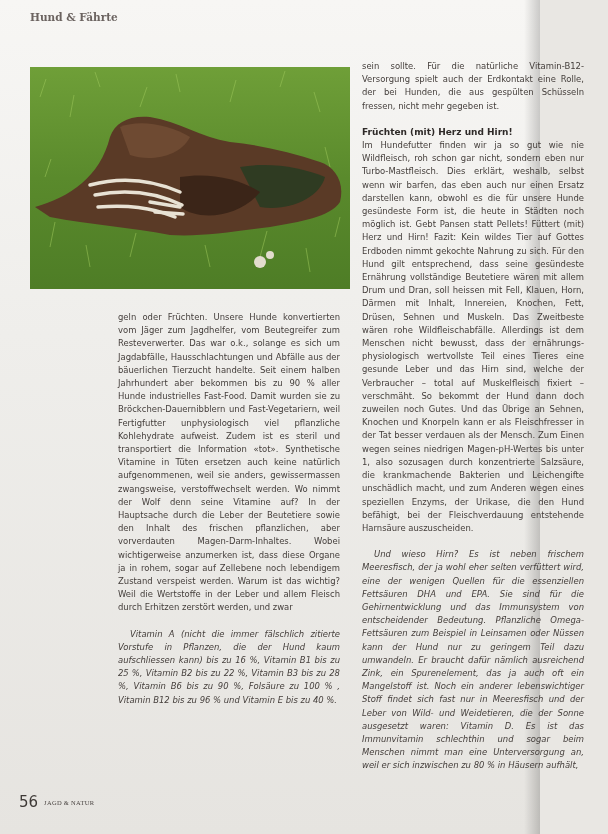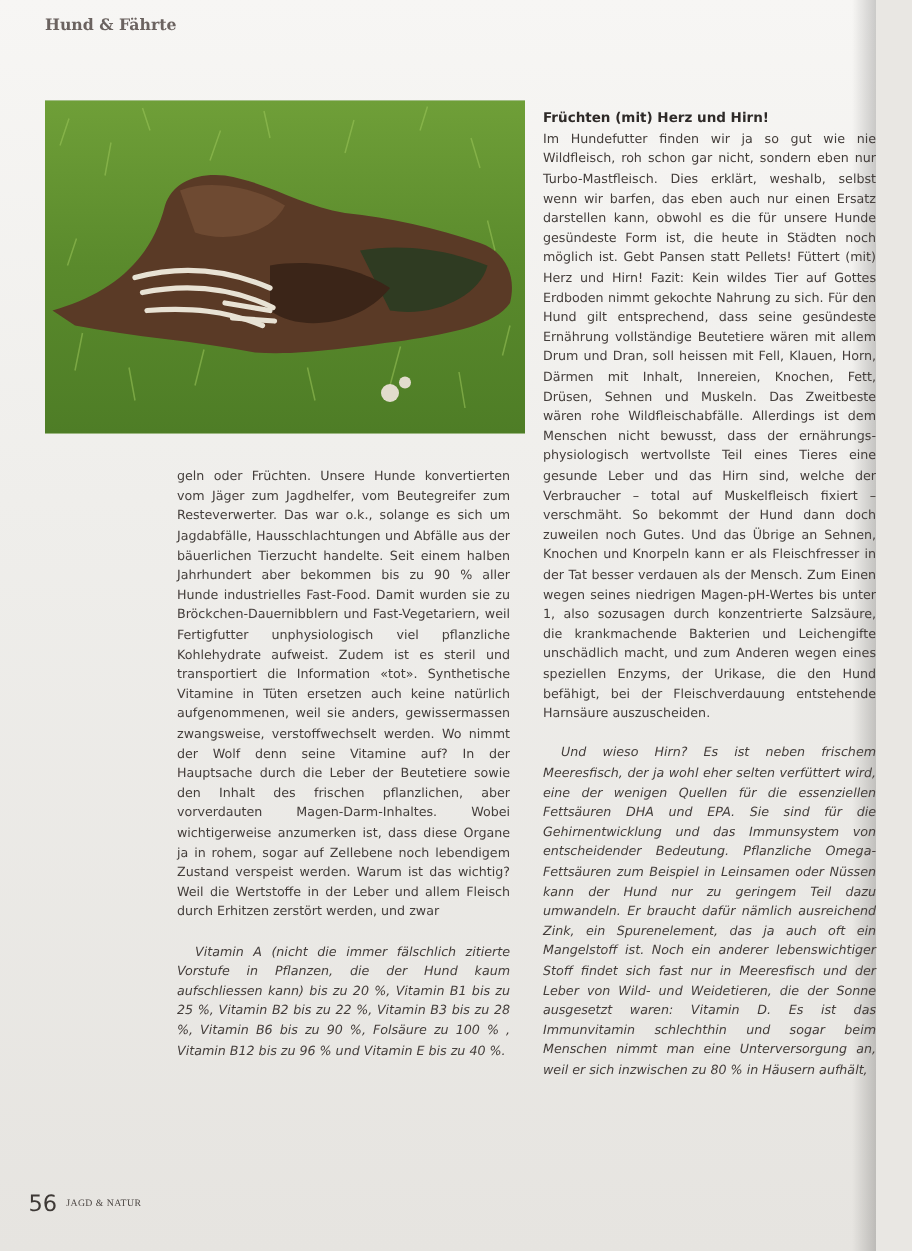--- a/index.html
+++ b/index.html
@@ -1,17 +1,17 @@
 <!DOCTYPE html>
 <html><head>
 <meta charset="utf-8">
 <style>
   html,body{margin:0;padding:0;}
   body{width:608px;height:834px;background:#e9e7e3;font-family:"DejaVu Sans",sans-serif;color:#3a3532;overflow:hidden;}
-  .page{position:relative;width:584px;height:834px;background:linear-gradient(180deg,#f7f6f4 0%,#efeeeb 40%,#e6e4e0 100%);}
+  .page{position:relative;width:540px;height:834px;background:linear-gradient(180deg,#f7f6f4 0%,#efeeeb 40%,#e6e4e0 100%);}
   .spine{position:absolute;right:0;top:0;width:16px;height:834px;background:linear-gradient(90deg,rgba(0,0,0,0) 0%,rgba(0,0,0,0.18) 100%);}
   .header{position:absolute;left:30px;top:11px;font-family:"DejaVu Serif",serif;font-weight:bold;font-size:10.5px;color:#6b6360;}
   .photo{position:absolute;left:30px;top:67px;width:320px;height:222px;background:#5d8e2e;overflow:hidden;}
   .photo svg{display:block;}
   .caption{position:absolute;left:34px;top:312px;width:90px;font-size:8.6px;line-height:13.2px;font-weight:bold;color:#4f4845;}
   .col{position:absolute;font-size:8.45px;line-height:13.2px;color:#433d3a;text-align:justify;}
   .col p{margin:0;}
   .col p.indent{text-indent:12px;font-style:italic;}
   .col .gap{height:13px;}
   .colA{left:118px;top:311px;width:222px;}
@@ -54,25 +54,26 @@
       </g>
       <circle cx="230" cy="195" r="6" fill="#e2dccd"></circle>
       <circle cx="240" cy="188" r="4" fill="#e2dccd"></circle>
     </svg>
   </div>
 
 
   <div class="col colA">
     <p>geln oder Früchten. Unsere Hunde konvertierten vom Jäger zum Jagdhelfer, vom Beutegreifer zum Resteverwerter. Das war o.k., solange es sich um Jagdabfälle, Hausschlachtungen und Abfälle aus der bäuerlichen Tierzucht handelte. Seit einem halben Jahrhundert aber bekommen bis zu 90 % aller Hunde industrielles Fast-Food. Damit wurden sie zu Bröckchen-Dauernibblern und Fast-Vegetariern, weil Fertigfutter unphysiologisch viel pflanzliche Kohlehydrate aufweist. Zudem ist es steril und transportiert die Information «tot». Synthetische Vitamine in Tüten ersetzen auch keine natürlich aufgenommenen, weil sie anders, gewissermassen zwangsweise, verstoffwechselt werden. Wo nimmt der Wolf denn seine Vitamine auf? In der Hauptsache durch die Leber der Beutetiere sowie den Inhalt des frischen pflanzlichen, aber vorverdauten Magen-Darm-Inhaltes. Wobei wichtigerweise anzumerken ist, dass diese Organe ja in rohem, sogar auf Zellebene noch lebendigem Zustand verspeist werden. Warum ist das wichtig? Weil die Wertstoffe in der Leber und allem Fleisch durch Erhitzen zerstört werden, und zwar</p>
     <div class="gap"></div>
-    <p class="indent">Vitamin A (nicht die immer fälschlich zitierte Vorstufe in Pflanzen, die der Hund kaum aufschliessen kann) bis zu 20 %, Vitamin B1 bis zu 25 %, Vitamin B2 bis zu 22 %, Vitamin B3 bis zu 28 %, Vitamin B6 bis zu 90 %, Folsäure zu 100 % , Vitamin B12 bis zu 96 % und Vitamin E bis zu 40 %.</p>
+    <p class="indent">Vitamin A (nicht die immer fälschlich zitierte Vorstufe in Pflanzen, die der Hund kaum aufschliessen kann) bis zu 16 %, Vitamin B1 bis zu 25 %, Vitamin B2 bis zu 22 %, Vitamin B3 bis zu 28 %, Vitamin B6 bis zu 90 %, Folsäure zu 100 % , Vitamin B12 bis zu 96 % und Vitamin E bis zu 40 %.</p>
     <div class="gap"></div>
   </div>
 
   <div class="col colB">
+    <p>sein sollte. Für die natürliche Vitamin-B12-Versorgung spielt auch der Erdkontakt eine Rolle, der bei Hunden, die aus gespülten Schüsseln fressen, nicht mehr gegeben ist.</p>
     <div class="gap"></div>
     <p class="subhead">Früchten (mit) Herz und Hirn!</p>
     <p>Im Hundefutter finden wir ja so gut wie nie Wildfleisch, roh schon gar nicht, sondern eben nur Turbo-Mastfleisch. Dies erklärt, weshalb, selbst wenn wir barfen, das eben auch nur einen Ersatz darstellen kann, obwohl es die für unsere Hunde gesündeste Form ist, die heute in Städten noch möglich ist. Gebt Pansen statt Pellets! Füttert (mit) Herz und Hirn! Fazit: Kein wildes Tier auf Gottes Erdboden nimmt gekochte Nahrung zu sich. Für den Hund gilt entsprechend, dass seine gesündeste Ernährung vollständige Beutetiere wären mit allem Drum und Dran, soll heissen mit Fell, Klauen, Horn, Därmen mit Inhalt, Innereien, Knochen, Fett, Drüsen, Sehnen und Muskeln. Das Zweitbeste wären rohe Wildfleischabfälle. Allerdings ist dem Menschen nicht bewusst, dass der ernährungs-physiologisch wertvollste Teil eines Tieres eine gesunde Leber und das Hirn sind, welche der Verbraucher – total auf Muskelfleisch fixiert – verschmäht. So bekommt der Hund dann doch zuweilen noch Gutes. Und das Übrige an Sehnen, Knochen und Knorpeln kann er als Fleischfresser in der Tat besser verdauen als der Mensch. Zum Einen wegen seines niedrigen Magen-pH-Wertes bis unter 1, also sozusagen durch konzentrierte Salzsäure, die krankmachende Bakterien und Leichengifte unschädlich macht, und zum Anderen wegen eines speziellen Enzyms, der Urikase, die den Hund befähigt, bei der Fleischverdauung entstehende Harnsäure auszuscheiden.</p>
     <div class="gap"></div>
     <p class="indent">Und wieso Hirn? Es ist neben frischem Meeresfisch, der ja wohl eher selten verfüttert wird, eine der wenigen Quellen für die essenziellen Fettsäuren DHA und EPA. Sie sind für die Gehirnentwicklung und das Immunsystem von entscheidender Bedeutung. Pflanzliche Omega-Fettsäuren zum Beispiel in Leinsamen oder Nüssen kann der Hund nur zu geringem Teil dazu umwandeln. Er braucht dafür nämlich ausreichend Zink, ein Spurenelement, das ja auch oft ein Mangelstoff ist. Noch ein anderer lebenswichtiger Stoff findet sich fast nur in Meeresfisch und der Leber von Wild- und Weidetieren, die der Sonne ausgesetzt waren: Vitamin D. Es ist das Immunvitamin schlechthin und sogar beim Menschen nimmt man eine Unterversorgung an, weil er sich inzwischen zu 80 % in Häusern aufhält,</p>
   </div>
 
   <div class="footer">
     <span class="pageno">56</span>
     <span class="mag">JAGD &amp; NATUR</span>

